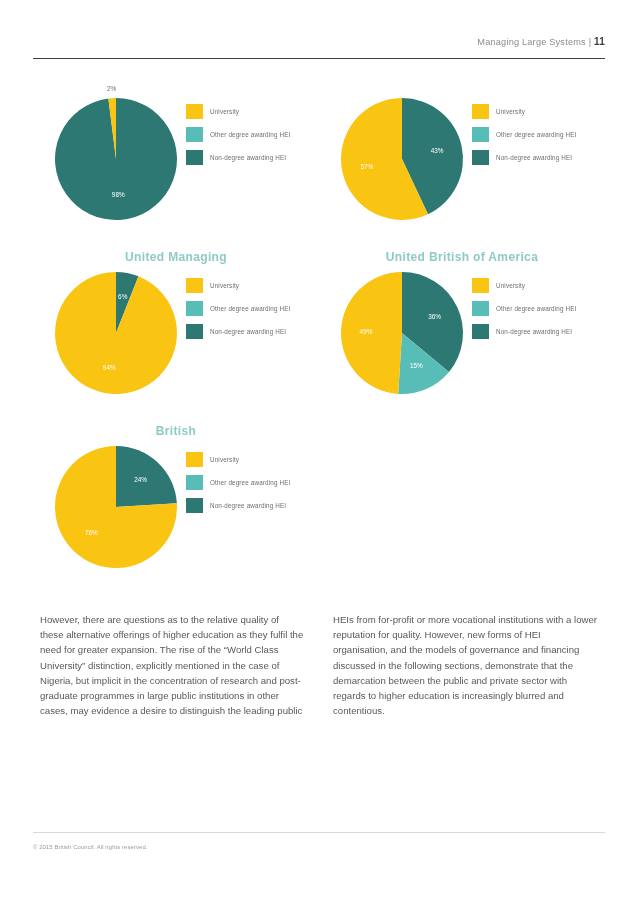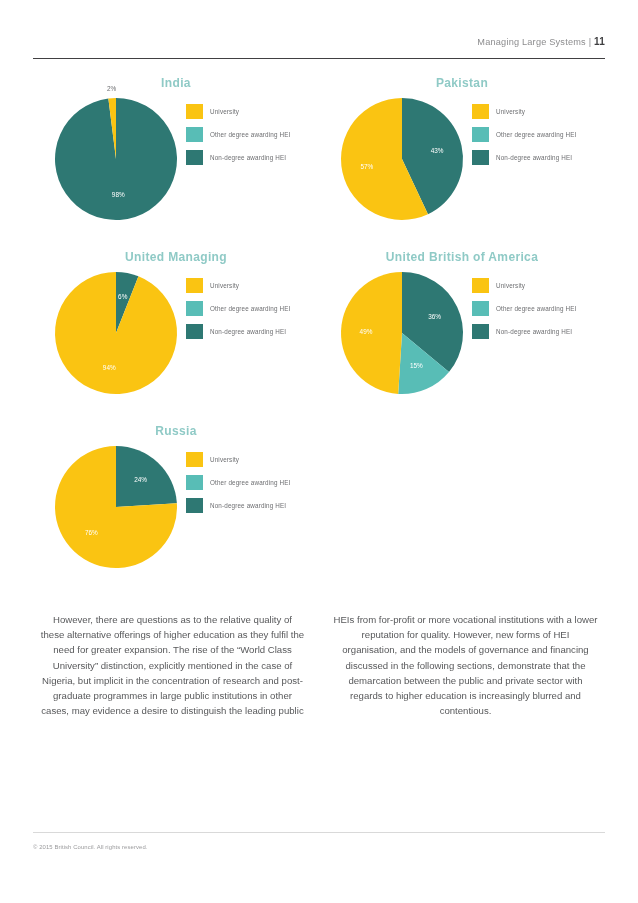--- a/index.html
+++ b/index.html
@@ -133,21 +133,20 @@
     top: 612px;
     width: 558px;
     display: flex;
     gap: 28px;
   }
   .copy-col {
     width: 265px;
     font-size: 9.6px;
     line-height: 15.2px;
     color: #58595b;
-    text-align: center;
   }
   .copy-col p {
     margin: 0;
   }
 
   
   .page-footer {
     position: absolute;
     left: 33px;
     top: 832px;
@@ -178,21 +177,20 @@
   <div class="header-text">
     <span>Managing Large Systems</span>
     <span>|</span>
     <span class="page-num">11</span>
   </div>
   <div class="header-rule"></div>
 </div>
 
 <div class="charts">
     <div class="chart-block pos-0">
-      <div class="chart-title" style="color: rgb(143, 202, 198);">India</div>
       <div class="pie-wrap">
         <svg class="pie-svg" viewBox="0 0 122 122">
           <path d="M 61 61 L 61.00000000000001 0 A 61 61 0 1 1 53.35467275257747 0.48100321981684857 Z" fill="#2E7873"></path>
           <text x="63.260458703055285" y="96.92896222341778" class="slice-label">98%</text>
           <path d="M 61 61 L 53.35467275257747 0.48100321981684857 A 61 61 0 0 1 60.999999999999986 0 Z" fill="#FAC412"></path>
           <text x="56.604663632948075" y="-8.86187098997901" class="slice-label outside">2%</text>
         </svg>
       </div>
       <div class="legend">
         <div class="legend-row">
@@ -203,21 +201,20 @@
           <span class="legend-swatch" style="background: rgb(88, 189, 182);"></span>
           <span class="legend-label">Other degree awarding HEI</span>
         </div>
         <div class="legend-row">
           <span class="legend-swatch" style="background: rgb(46, 120, 115);"></span>
           <span class="legend-label">Non-degree awarding HEI</span>
         </div>
       </div>
     </div>
     <div class="chart-block pos-1">
-      <div class="chart-title" style="color: rgb(143, 202, 198);">Pakistan</div>
       <div class="pie-wrap">
         <svg class="pie-svg" viewBox="0 0 122 122">
           <path d="M 61 61 L 61.00000000000001 0 A 61 61 0 0 1 86.97253678546942 116.19445020042718 Z" fill="#2E7873"></path>
           <text x="96.13300342979491" y="53.146843309724474" class="slice-label">43%</text>
           <path d="M 61 61 L 86.97253678546942 116.19445020042718 A 61 61 0 1 1 60.999999999999986 0 Z" fill="#FAC412"></path>
           <text x="25.866996570205103" y="68.85315669027555" class="slice-label">57%</text>
         </svg>
       </div>
       <div class="legend">
         <div class="legend-row">
@@ -280,21 +277,21 @@
           <span class="legend-swatch" style="background: rgb(88, 189, 182);"></span>
           <span class="legend-label">Other degree awarding HEI</span>
         </div>
         <div class="legend-row">
           <span class="legend-swatch" style="background: rgb(46, 120, 115);"></span>
           <span class="legend-label">Non-degree awarding HEI</span>
         </div>
       </div>
     </div>
     <div class="chart-block pos-4">
-      <div class="chart-title" style="color: rgb(143, 202, 198);">Russia</div>
+      <div class="chart-title" style="color: rgb(143, 202, 198);">British</div>
       <div class="pie-wrap">
         <svg class="pie-svg" viewBox="0 0 122 122">
           <path d="M 61 61 L 61.00000000000001 0 A 61 61 0 0 1 121.87963043412456 57.16977830871188 Z" fill="#2E7873"></path>
           <text x="85.64369581343279" y="34.75712941282919" class="slice-label">24%</text>
           <path d="M 61 61 L 121.87963043412456 57.16977830871188 A 61 61 0 1 1 60.999999999999986 0 Z" fill="#FAC412"></path>
           <text x="36.356304186567215" y="87.24287058717083" class="slice-label">76%</text>
         </svg>
       </div>
       <div class="legend">
         <div class="legend-row">

